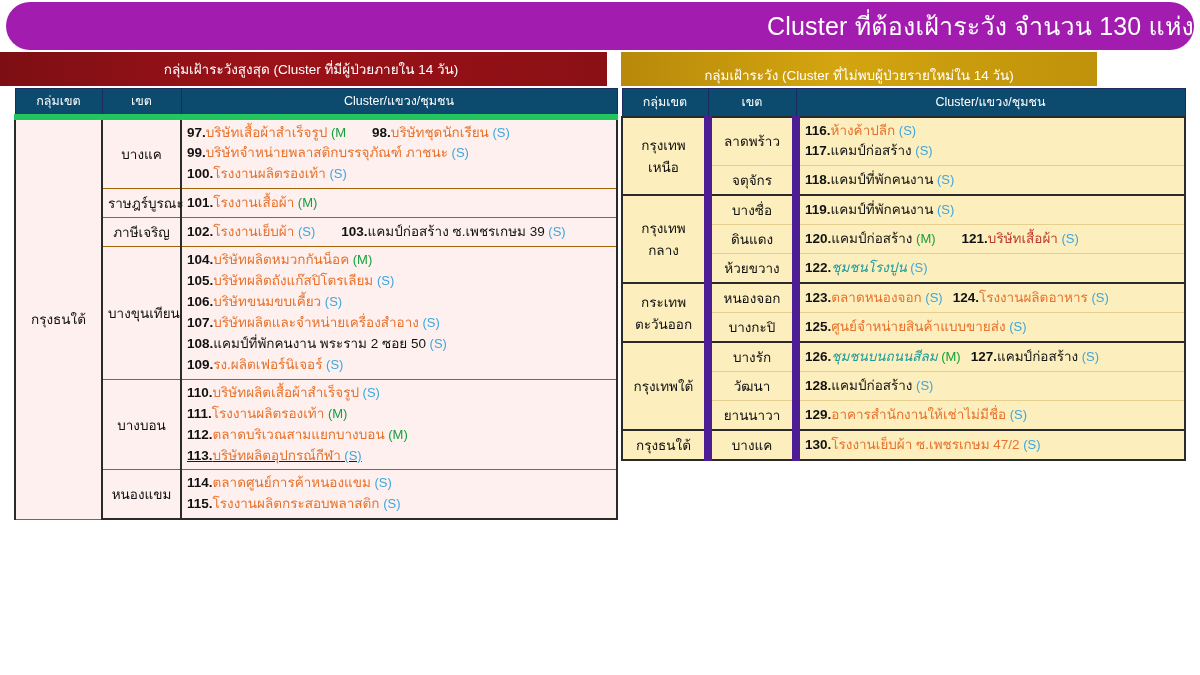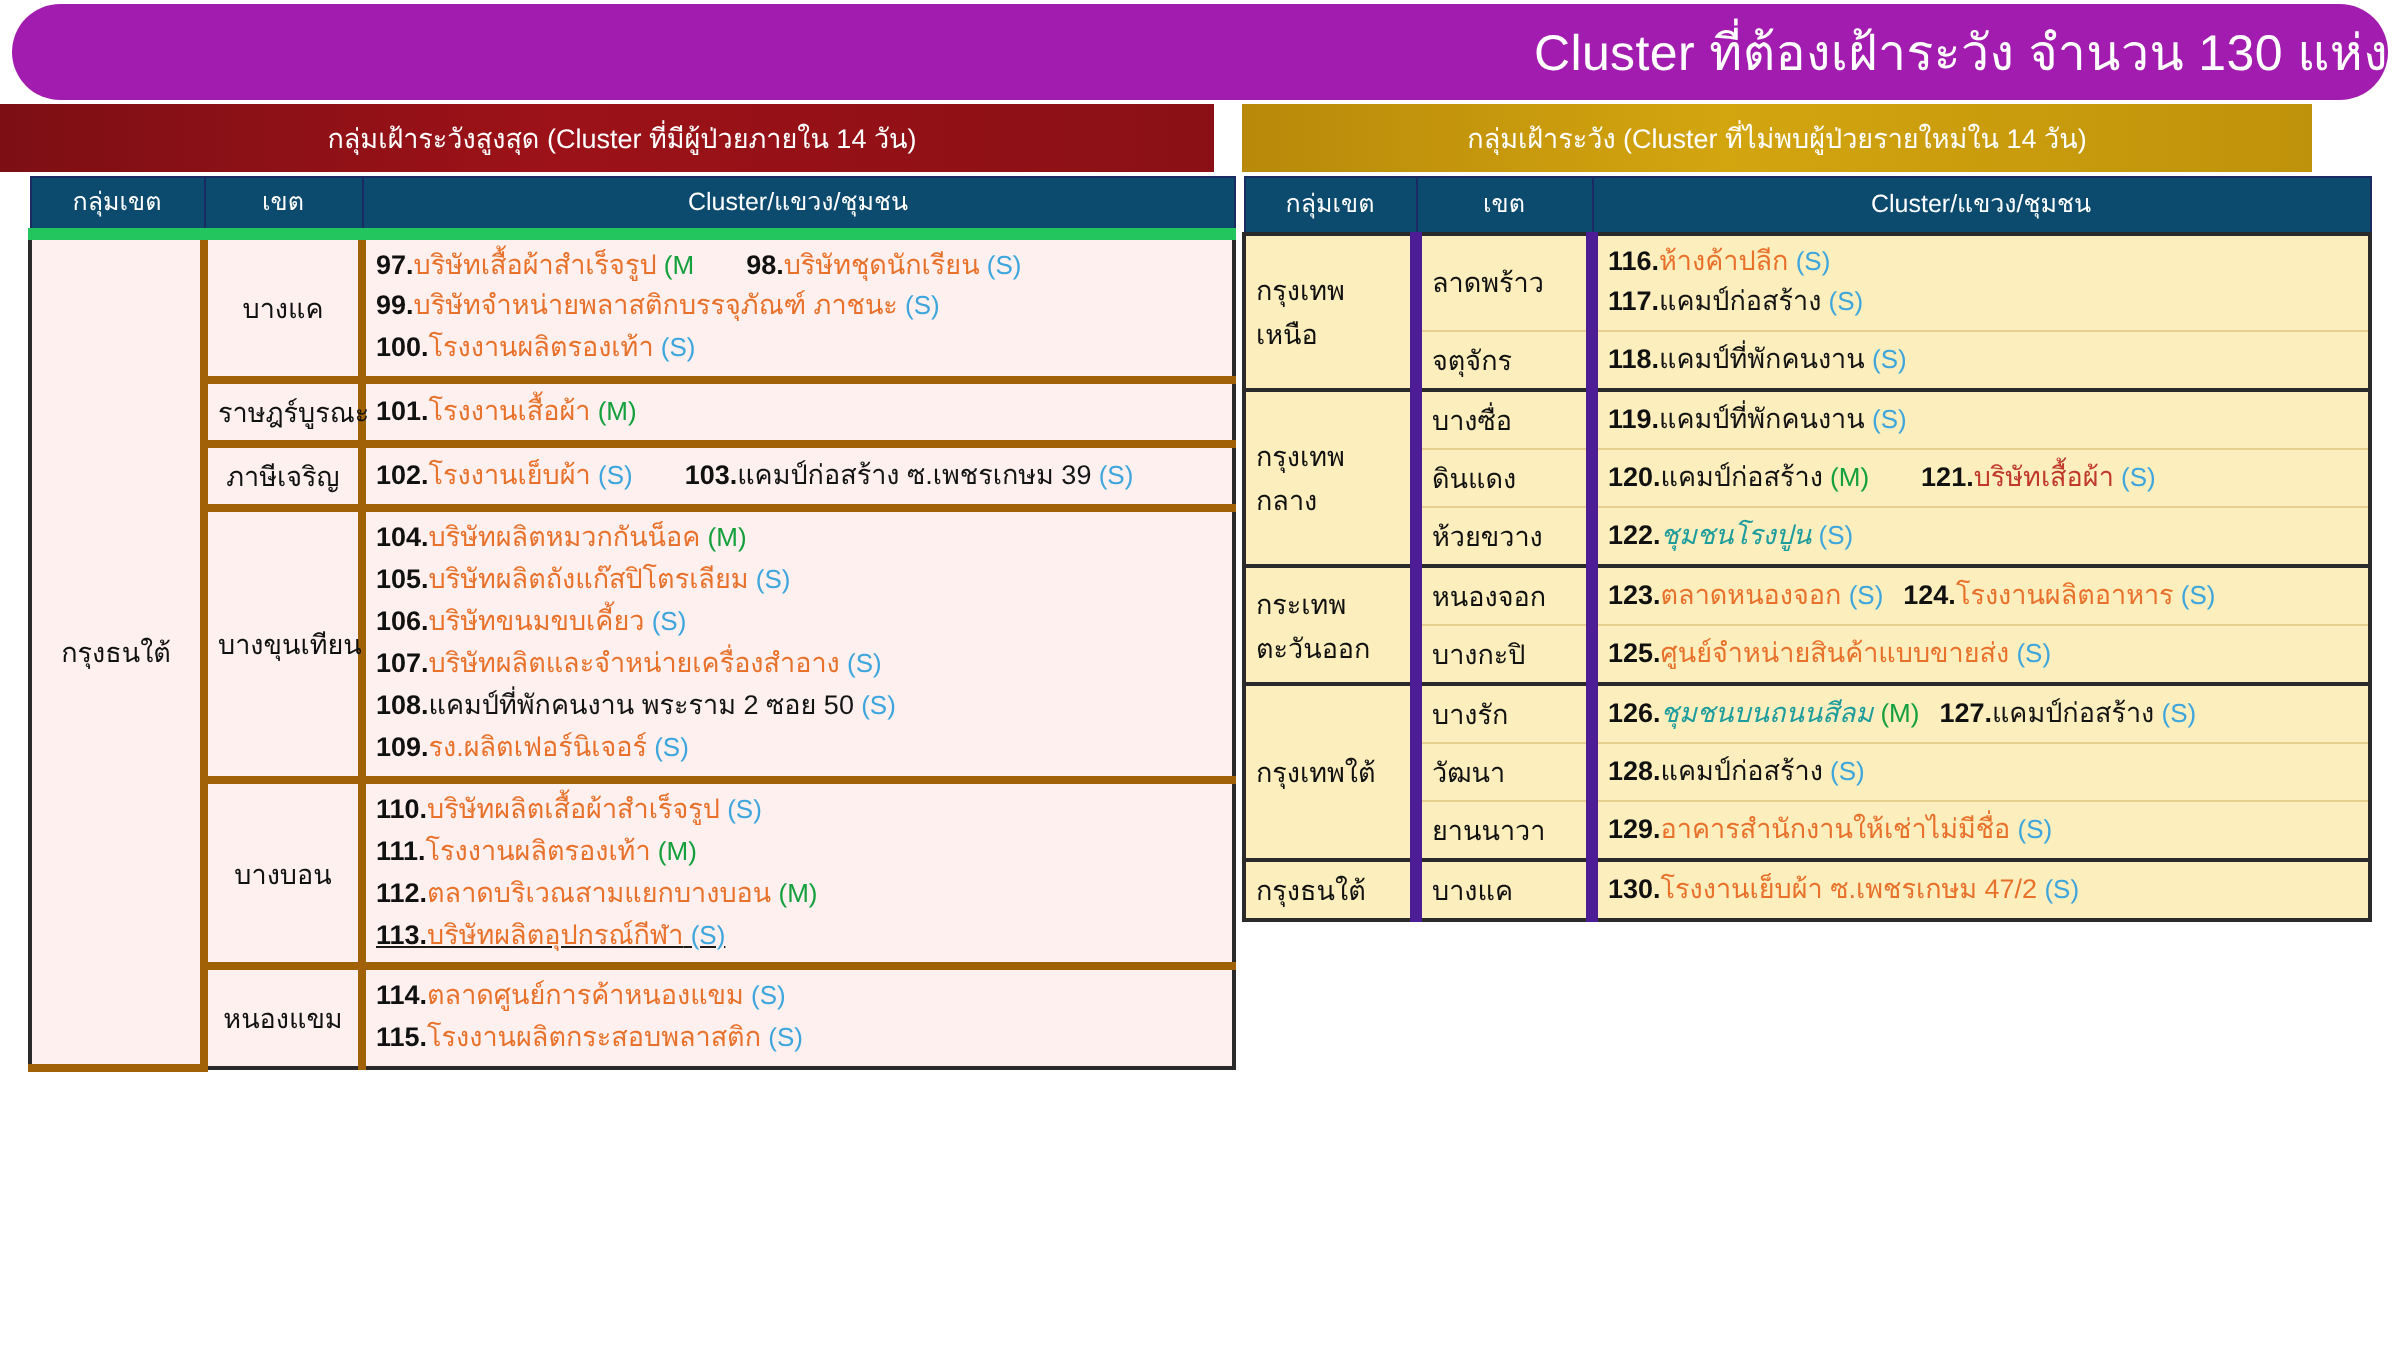--- a/index.html
+++ b/index.html
@@ -28,22 +28,22 @@
     position:absolute; left:0; top:52px; width:1200px; height:34px;
     display:flex;
   }
   .banner{
     height:34px; display:flex; align-items:center; justify-content:center;
     color:#ffffff; font-size:13.5px; white-space:nowrap;
   }
   #banner-red{ width:607px; background:#8c1016;
     background:linear-gradient(90deg,#7d0f14 0%,#9c1218 45%,#8a1015 100%);padding-left:15px; }
   #banner-gap{ width:14px; background:#ffffff; }
-  #banner-gold{ width:535px; background:#c9990c;
-    background:linear-gradient(90deg,#b8890a 0%,#d3a50f 45%,#bf920b 100%); }
+  #banner-gold{ width:476px; background:#c9990c;
+    background:linear-gradient(90deg,#b8890a 0%,#d3a50f 45%,#bf920b 100%);align-items:flex-end; }
 
   
   .tbl{
     position:absolute; top:88px;
     border-collapse:collapse;
     table-layout:fixed;
   }
   #tbl-left{ left:14px; width:604px; }
   #tbl-right{ left:621px; width:565px; }
 
@@ -54,35 +54,35 @@
     border:1px solid #1b2a63;
     white-space:nowrap;
   }
   .tbl td{
     font-size:13px; color:#1a1a1a;
     vertical-align:middle;
     padding:3px 5px;
   }
 
   
-  #tbl-left td{ background:#fdf0ef; border:4px solid #a16207; }
+  #tbl-left td{ background:#fdf0ef; border:1px solid #a16207; }
   #tbl-left td.grp, #tbl-left td.dist{
     text-align:center; font-size:13.5px; color:#111;
     border-right:2px solid #2a2a2a;
   }
   #tbl-left td.grp{ border-left:2px solid #2a2a2a; }
   #tbl-left tr.last td{ border-bottom:2px solid #2a2a2a; }
   #tbl-left td.cl{ border-right:2px solid #2a2a2a; }
   #tbl-left tr:first-child td{ border-top:6px solid #22c55e; }
 
   
   #tbl-right td{ background:#fcebб; background:#fceebd; border:1px solid #e6cf8f; }
   #tbl-right td.grp, #tbl-right td.dist{
-    text-align:left; font-size:13.5px; color:#111;
-    border-right:6px solid #4c1d95;
+    text-align:center; font-size:13.5px; color:#111;
+    border-right:8px solid #4c1d95;
   }
   #tbl-right td.grp{ border-left:2px solid #2a2a2a; }
   #tbl-right td.cl{ border-right:2px solid #2a2a2a; }
   #tbl-right tr.sep td{ border-top:2px solid #2a2a2a; }
   #tbl-right tr.last td{ border-bottom:2px solid #2a2a2a; }
   #tbl-right tr:first-child td{ border-top:2px solid #2a2a2a; }
 
   .cl{ line-height:1.55; }
   .cl .ln{ display:block; white-space:nowrap; }
 

